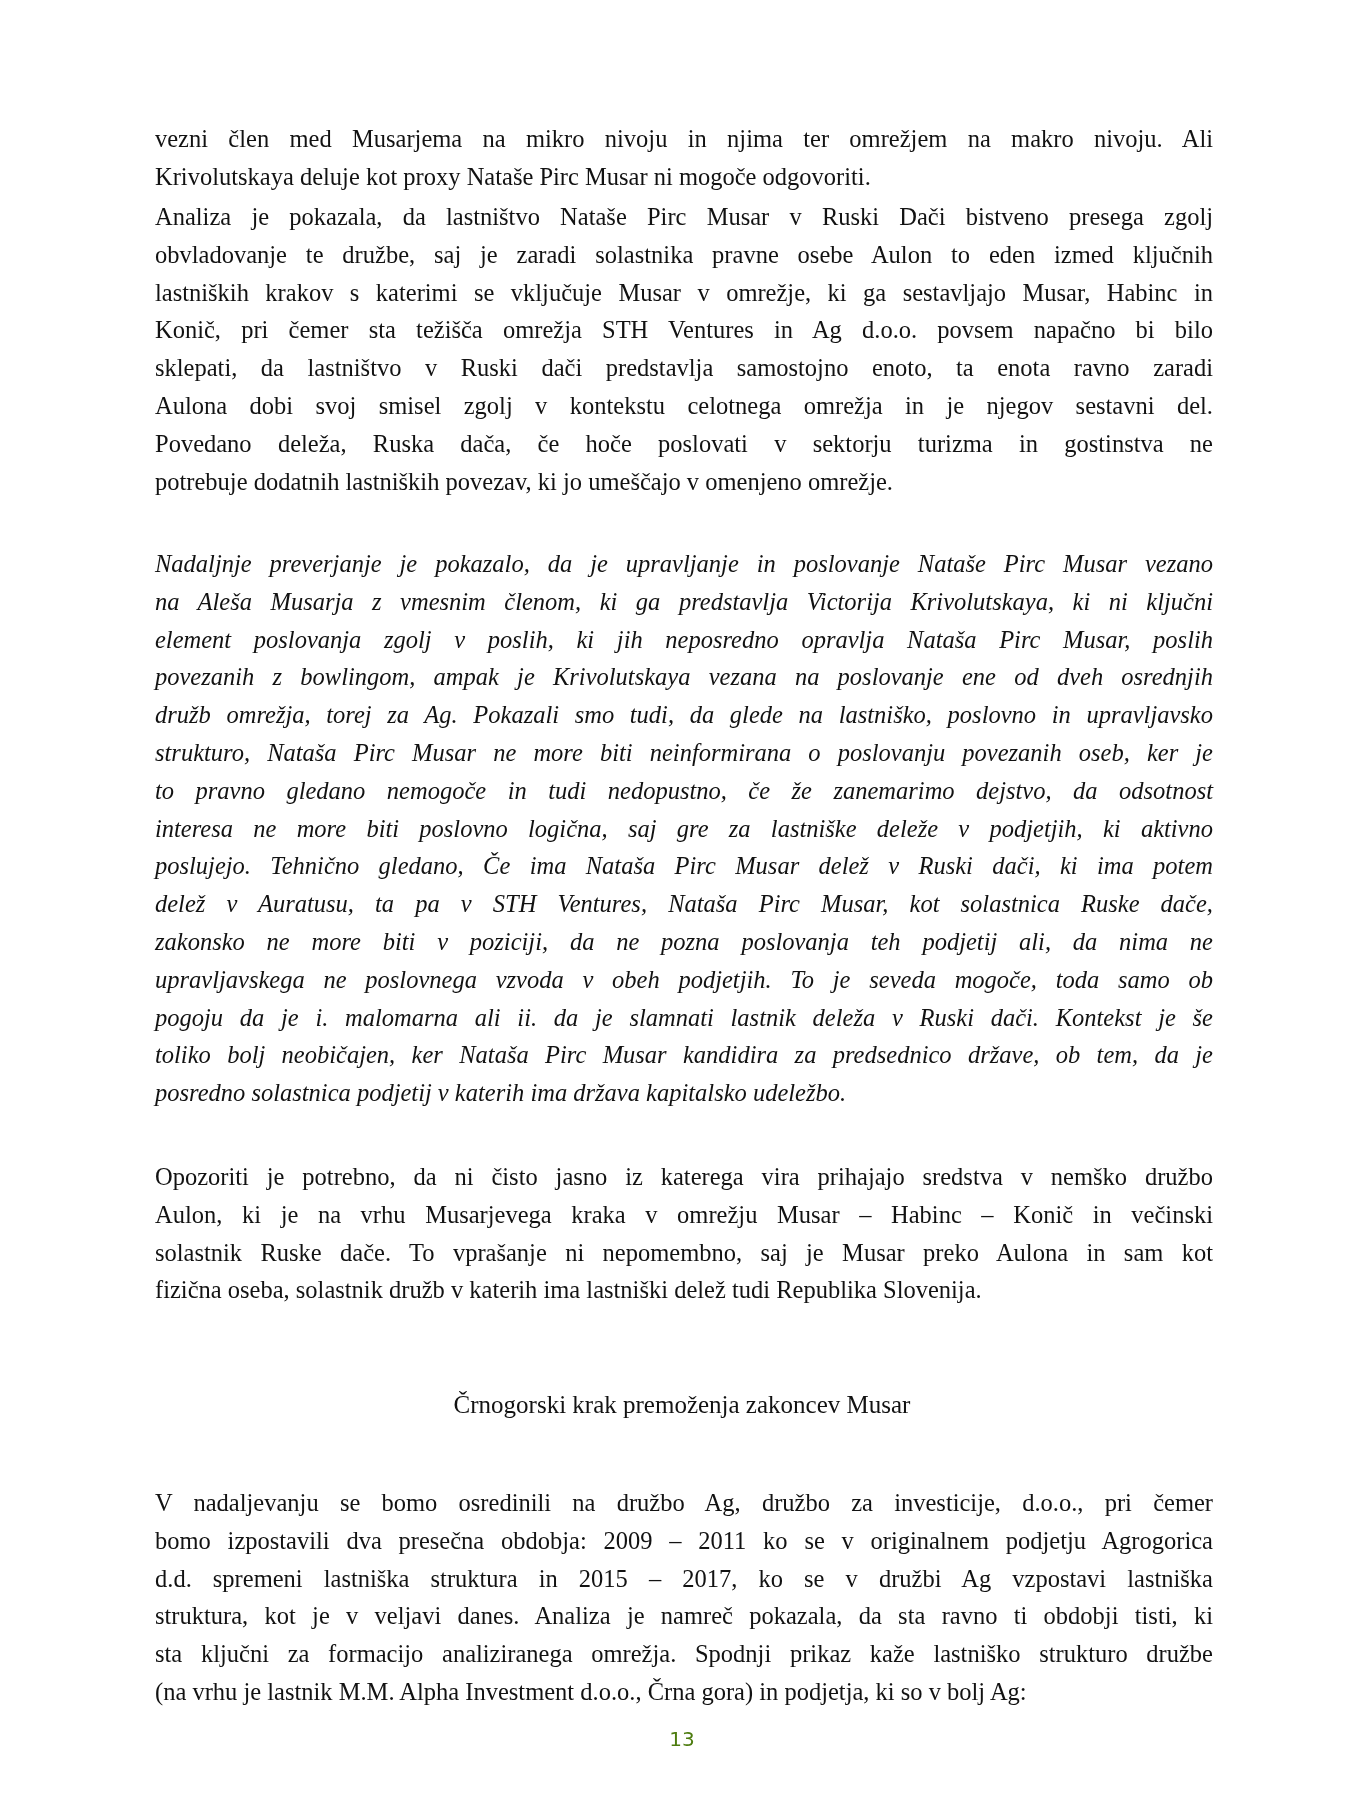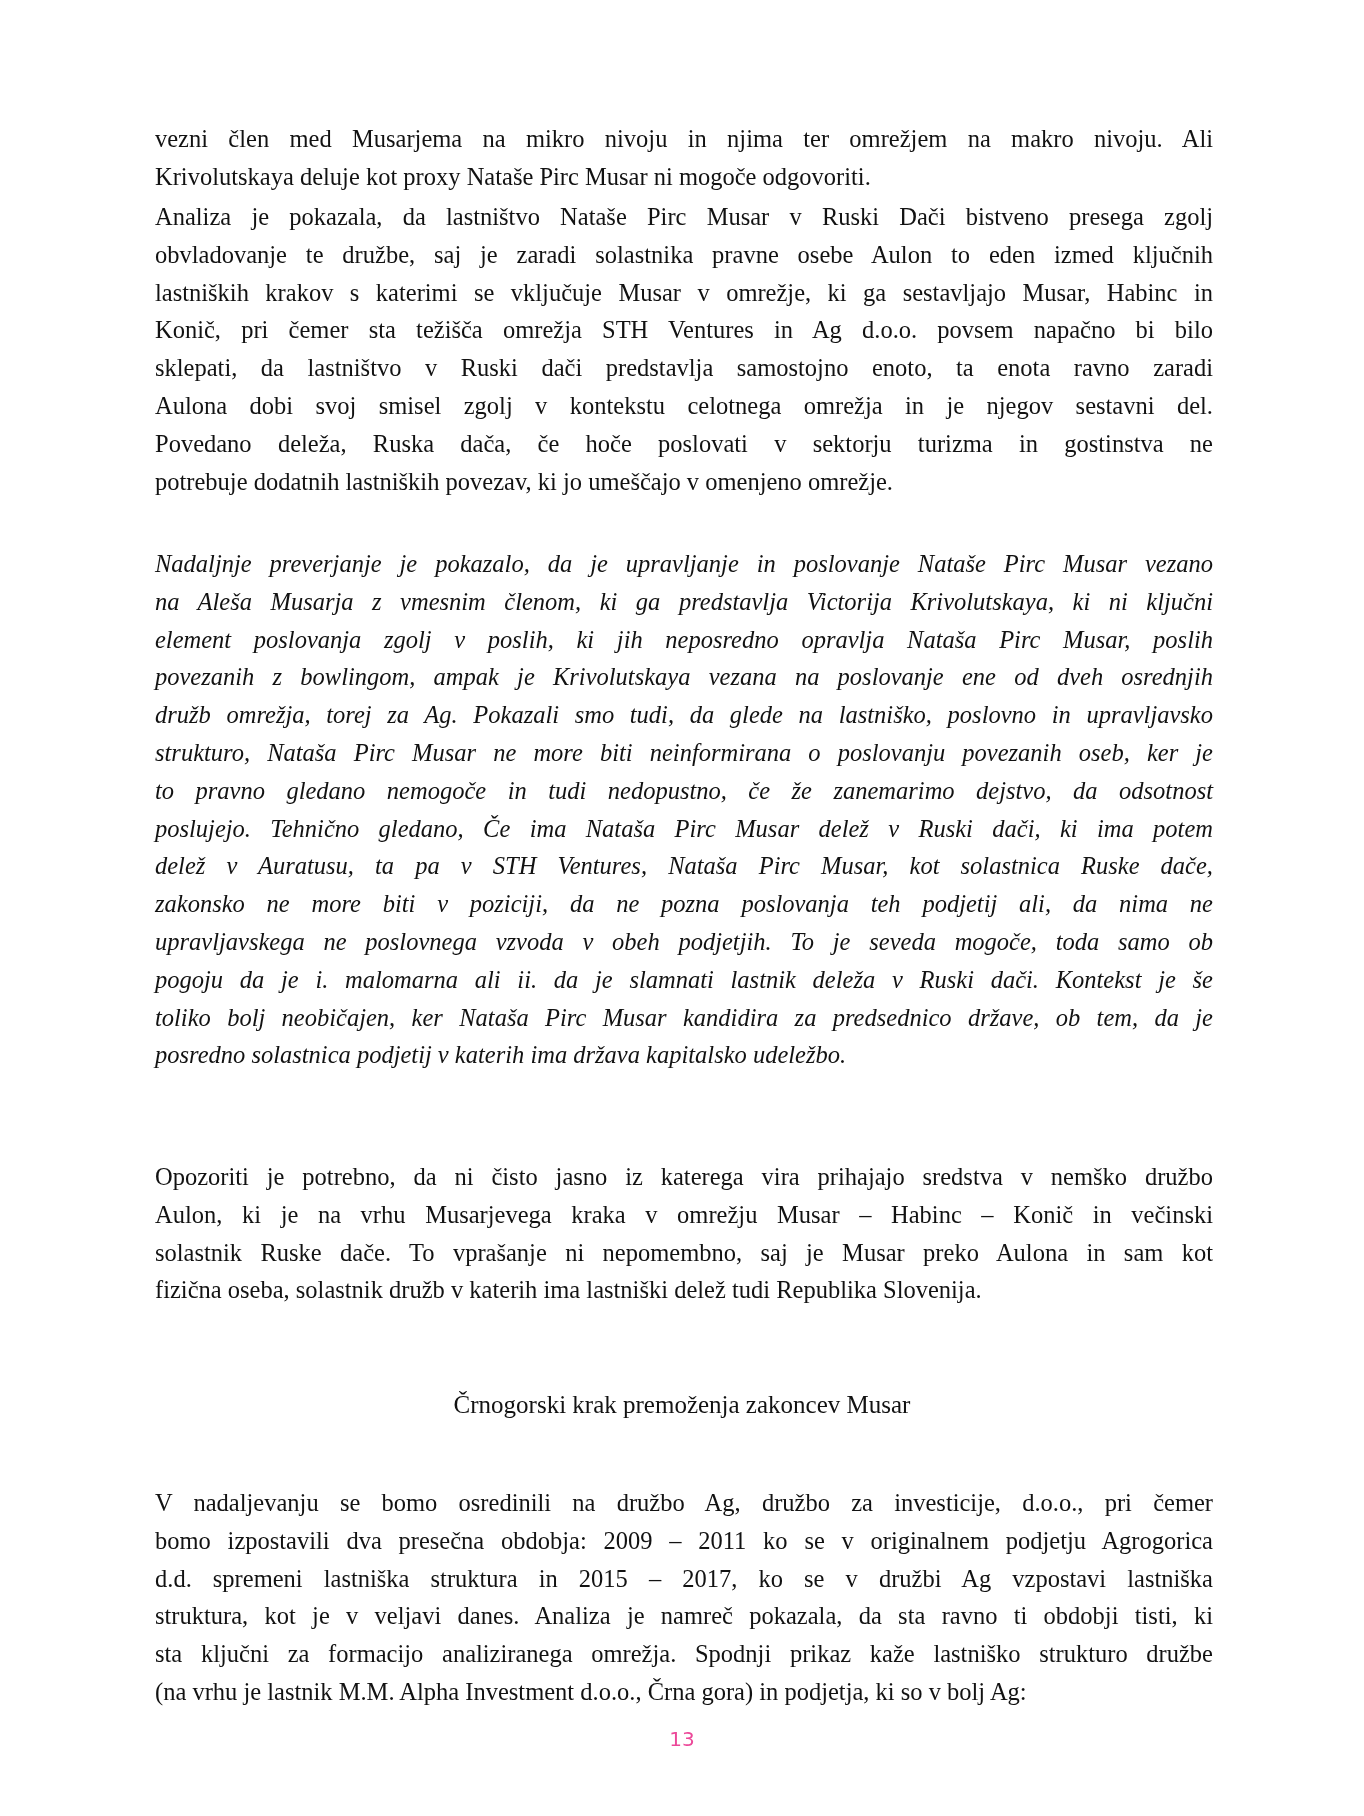--- a/index.html
+++ b/index.html
@@ -50,21 +50,21 @@
     height: 38px;
   }
   .page-number {
     position: absolute;
     left: 0;
     width: 1364px;
     text-align: center;
     font-family: "DejaVu Sans", "Liberation Sans", sans-serif;
     font-size: 20px;
     line-height: 24px;
-    color: #ec4899;
+    color: #4d7c0f;
   }
 </style>
 </head>
 <body>
 
 <div class="page">
 
   <div class="para" style="top:73px;margin-top:47px;">
     <div class="line">vezni člen med Musarjema na mikro nivoju in njima ter omrežjem na makro nivoju. Ali</div>
     <div class="line last">Krivolutskaya deluje kot proxy Nataše Pirc Musar ni mogoče odgovoriti.</div>
@@ -82,20 +82,21 @@
   </div>
 
   <div class="para" style="top:545px;font-style:italic;">
     <div class="line">Nadaljnje preverjanje je pokazalo, da je upravljanje in poslovanje Nataše Pirc Musar vezano</div>
     <div class="line">na Aleša Musarja z vmesnim členom, ki ga predstavlja Victorija Krivolutskaya, ki ni ključni</div>
     <div class="line">element poslovanja zgolj v poslih, ki jih neposredno opravlja Nataša Pirc Musar, poslih</div>
     <div class="line">povezanih z bowlingom, ampak je Krivolutskaya vezana na poslovanje ene od dveh osrednjih</div>
     <div class="line">družb omrežja, torej za Ag. Pokazali smo tudi, da glede na lastniško, poslovno in upravljavsko</div>
     <div class="line">strukturo, Nataša Pirc Musar ne more biti neinformirana o poslovanju povezanih oseb, ker je</div>
     <div class="line">to pravno gledano nemogoče in tudi nedopustno, če že zanemarimo dejstvo, da odsotnost</div>
+    <div class="line">interesa ne more biti poslovno logična, saj gre za lastniške deleže v podjetjih, ki aktivno</div>
     <div class="line">poslujejo. Tehnično gledano, Če ima Nataša Pirc Musar delež v Ruski dači, ki ima potem</div>
     <div class="line">delež v Auratusu, ta pa v STH Ventures, Nataša Pirc Musar, kot solastnica Ruske dače,</div>
     <div class="line">zakonsko ne more biti v poziciji, da ne pozna poslovanja teh podjetij ali, da nima ne</div>
     <div class="line">upravljavskega ne poslovnega vzvoda v obeh podjetjih. To je seveda mogoče, toda samo ob</div>
     <div class="line">pogoju da je i. malomarna ali ii. da je slamnati lastnik deleža v Ruski dači. Kontekst je še</div>
     <div class="line">toliko bolj neobičajen, ker Nataša Pirc Musar kandidira za predsednico države, ob tem, da je</div>
     <div class="line last">posredno solastnica podjetij v katerih ima država kapitalsko udeležbo.</div>
   </div>
 
   <div class="para" style="top:1158px;">

